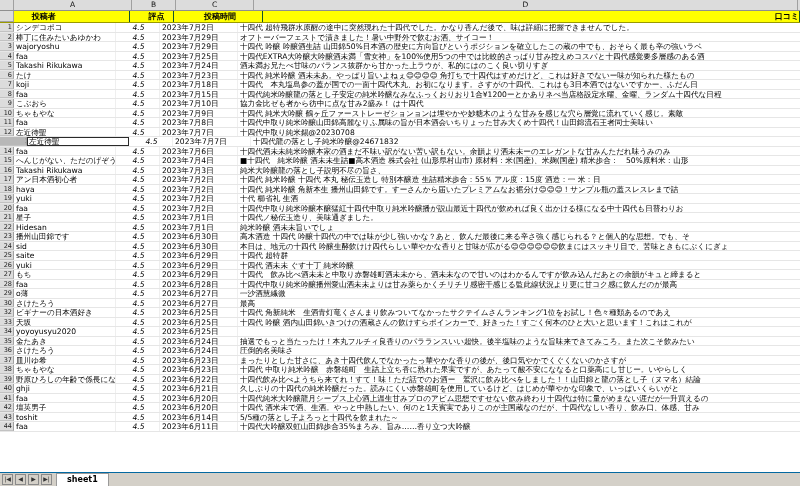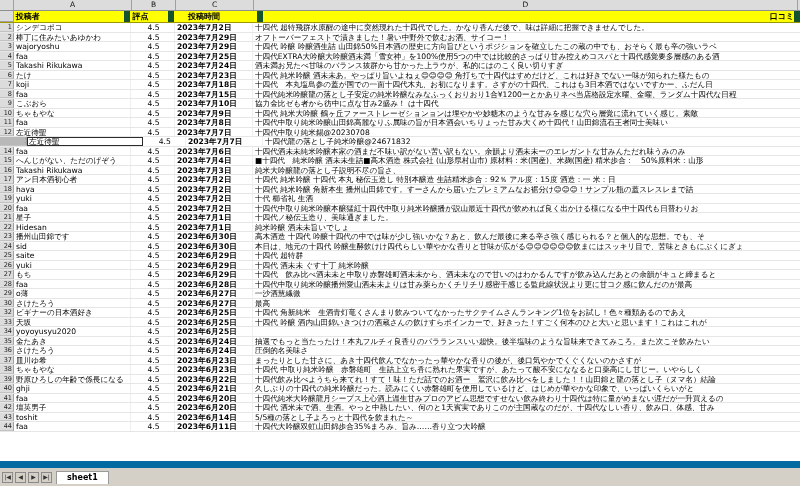--- a/index.html
+++ b/index.html
@@ -55,25 +55,25 @@
     box-sizing: border-box;
   }
   .fieldrow .rh {
     width: 14px;
     background: #dcdcdc;
     border-right: 1px solid #a0a0a0;
     border-bottom: 1px solid #a0a0a0;
     box-sizing: border-box;
   }
   .fieldrow .fc {
-    border-right: 6px solid #14532d;
+    border-right: 1px solid #14532d;
     box-sizing: border-box;
     font-size: 8px;
     line-height: 11px;
-    padding-left: 2px;
+    padding-left: 18px;
     font-weight: bold;
     overflow: hidden;
     white-space: nowrap;
   }
   .fc.cA { width: 118px; }
   .fc.cB { width: 44px; font-family: Liberation Mono, monospace; }
   .fc.cC { width: 78px; margin-left: 12px; }
   .fc.cD { width: 544px; text-align: right; }
   
   .rows {
@@ -107,35 +107,35 @@
   }
   .row .c {
     box-sizing: border-box;
     font-size: 7.6px;
     line-height: 9px;
     padding-left: 2px;
     overflow: hidden;
     white-space: nowrap;
     border-right: 1px solid #efefef;
   }
-  .c.cA { width: 117px; }
-  .c.cB { width: 44px; text-align: center; }
-  .c.cC { width: 78px; font-weight: bold; }
+  .c.cA { width: 102px; }
+  .c.cB { width: 44px; text-align: center; font-style: italic; }
+  .c.cC { width: 78px; }
   .c.cD { width: 544px; border-right: none; }
   .row.sel .c.cA {
     outline: 1px solid #2a2a2a;
     outline-offset: -1px;
   }
   
   .tabbar {
-    height: 25px;
+    height: 14px;
     background: #d4d0c8;
-    border-top: 7px solid #0369a1;
-    display: flex;
-    align-items: center;
+    border-top: 1px solid #0369a1;
+    display: flex;
+    align-items: flex-start;
     box-sizing: border-box;
     padding-left: 2px;
   }
   .tab {
     font-size: 8px;
     line-height: 12px;
     padding: 0 10px;
     background: #ffffff;
     border: 1px solid #9a9a9a;
     border-bottom: none;
@@ -292,21 +292,21 @@
         <div class="c cA">Takashi Rikukawa</div>
         <div class="c cB">4.5</div>
         <div class="c cC">2023年7月3日</div>
         <div class="c cD">純米大吟醸龍の落とし子説明不尽の旨さ、</div>
       </div>
       <div class="row">
         <div class="rh">17</div>
         <div class="c cA">アン日本酒初心者</div>
         <div class="c cB">4.5</div>
         <div class="c cC">2023年7月2日</div>
-        <div class="c cD">十四代 純米吟醸 十四代 本丸 秘伝玉造し 特別本醸造 生詰精米歩合：92％ アル度：15度 酒造：一 米：日</div>
+        <div class="c cD">十四代 純米吟醸 十四代 本丸 秘伝玉造し 特別本醸造 生詰精米歩合：55％ アル度：15度 酒造：一 米：日</div>
       </div>
       <div class="row">
         <div class="rh">18</div>
         <div class="c cA">haya</div>
         <div class="c cB">4.5</div>
         <div class="c cC">2023年7月2日</div>
         <div class="c cD">十四代 純米吟醸 角新本生 播州山田錦です。すーさんから届いたプレミアムなお裾分け😊😊😊！サンプル瓶の蓋スレスレまで詰</div>
       </div>
       <div class="row">
         <div class="rh">19</div>

